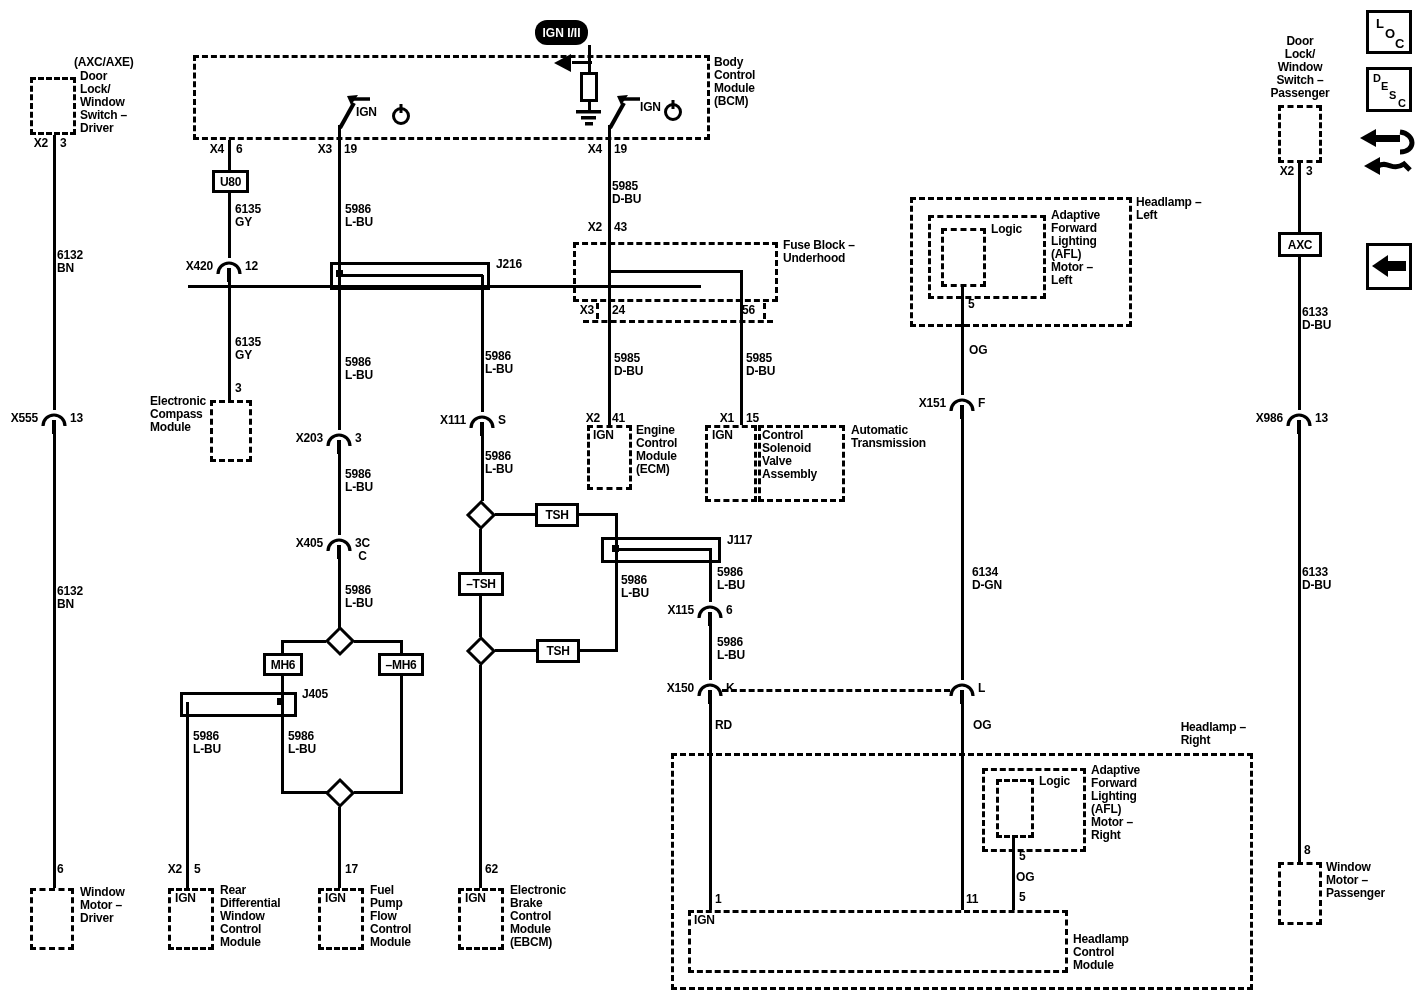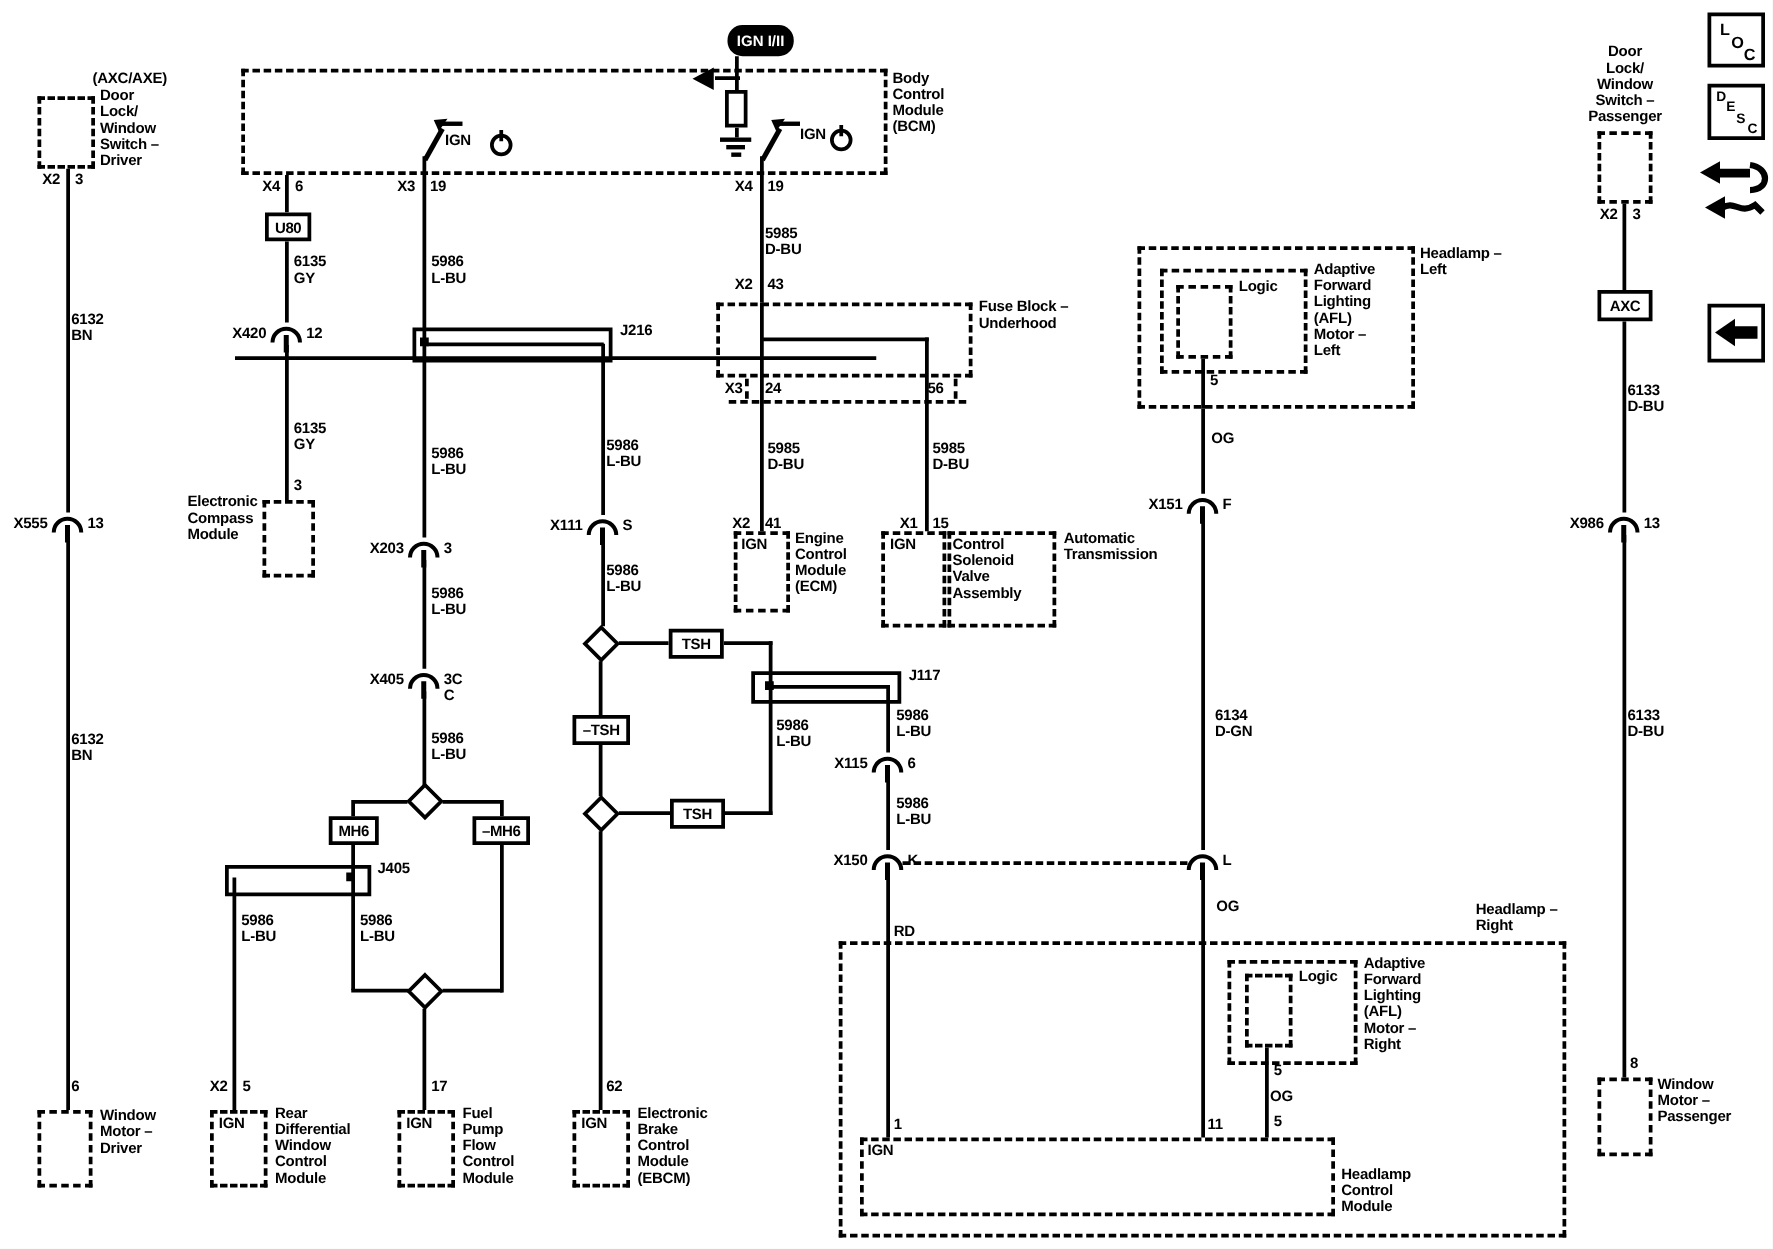--- a/index.html
+++ b/index.html
@@ -98,21 +98,21 @@
     <div class="dbox" style="left: 30px; top: 888px; width: 44px; height: 62px;"></div>
     <div class="dbox" style="left: 1278px; top: 105px; width: 44px; height: 58px;"></div>
     <div class="dbox" style="left: 1278px; top: 862px; width: 44px; height: 63px;"></div>
     <div class="sbox" style="left: 212px; top: 170px; width: 37px; height: 23px;">U80</div>
     <div class="sbox" style="left: 1278px; top: 232px; width: 44px; height: 25px;">AXC</div>
     <div class="sbox" style="left: 535px; top: 503px; width: 44px; height: 24px;">TSH</div>
     <div class="sbox" style="left: 458px; top: 572px; width: 46px; height: 24px;">–TSH</div>
     <div class="sbox" style="left: 536px; top: 639px; width: 44px; height: 24px;">TSH</div>
     <div class="sbox" style="left: 263px; top: 653px; width: 40px; height: 23px;">MH6</div>
     <div class="sbox" style="left: 378px; top: 653px; width: 46px; height: 23px;">–MH6</div>
-    <div class="ibox" style="left: 582px; top: 20px; width: 53px; height: 25px; border-radius: 12px;">IGN I/II</div>
+    <div class="ibox" style="left: 535px; top: 20px; width: 53px; height: 25px; border-radius: 12px;">IGN I/II</div>
     <div class="spl" style="left: 330px; top: 262px; width: 160px; height: 28px;"></div>
     <div class="wire" style="left: 341px; top: 274px; width: 142px; height: 3px;"></div>
     <div class="dot" style="left: 336px; top: 270px; width: 7px; height: 7px;"></div>
     <div class="spl" style="left: 601px; top: 537px; width: 120px; height: 26px;"></div>
     <div class="wire" style="left: 616px; top: 548px; width: 96px; height: 3px;"></div>
     <div class="dot" style="left: 612px; top: 545px; width: 7px; height: 7px;"></div>
     <div class="spl" style="left: 180px; top: 692px; width: 117px; height: 25px;"></div>
     <div class="wire" style="left: 188px; top: 285px; width: 513px; height: 3px;"></div>
     <div class="dot" style="left: 277px; top: 698px; width: 7px; height: 7px;"></div>
     <svg width="30" height="30" class="abs" style="left: 325px; top: 626px;">
@@ -147,21 +147,21 @@
     <div class="lbl" style="top: 432px; left: 355px;">
       <div>3</div>
     </div>
     <svg width="28" height="28" class="abs" style="left: 325px; top: 533px;">
       <path d="M3,18 A11,11 0 0 1 25,18" fill="none" stroke="#000" stroke-width="3.2"></path>
       <rect x="12" y="12" width="4" height="14" fill="#000"></rect>
     </svg>
     <div class="lbl r" style="top: 537px; right: 1095px;">
       <div>X405</div>
     </div>
-    <div class="lbl" style="top: 537px; left: 355px;">
+    <div class="lbl" style="top: 537px; left: 355px; text-align: center;">
       <div>3C</div>
       <div>C</div>
     </div>
     <svg width="28" height="28" class="abs" style="left: 468px; top: 410px;">
       <path d="M3,18 A11,11 0 0 1 25,18" fill="none" stroke="#000" stroke-width="3.2"></path>
       <rect x="12" y="12" width="4" height="14" fill="#000"></rect>
     </svg>
     <div class="lbl r" style="top: 414px; right: 952px;">
       <div>X111</div>
     </div>
@@ -391,21 +391,21 @@
       <div>L-BU</div>
     </div>
     <div class="lbl" style="top: 566px; left: 717px;">
       <div>5986</div>
       <div>L-BU</div>
     </div>
     <div class="lbl" style="top: 636px; left: 717px;">
       <div>5986</div>
       <div>L-BU</div>
     </div>
-    <div class="lbl" style="top: 719px; left: 715px; margin-top: 20px;">
+    <div class="lbl" style="top: 719px; left: 715px;">
       <div>RD</div>
     </div>
     <div class="lbl" style="top: 180px; left: 612px;">
       <div>5985</div>
       <div>D-BU</div>
     </div>
     <div class="lbl r" style="top: 221px; right: 816px;">
       <div>X2</div>
     </div>
     <div class="lbl" style="top: 221px; left: 614px;">

